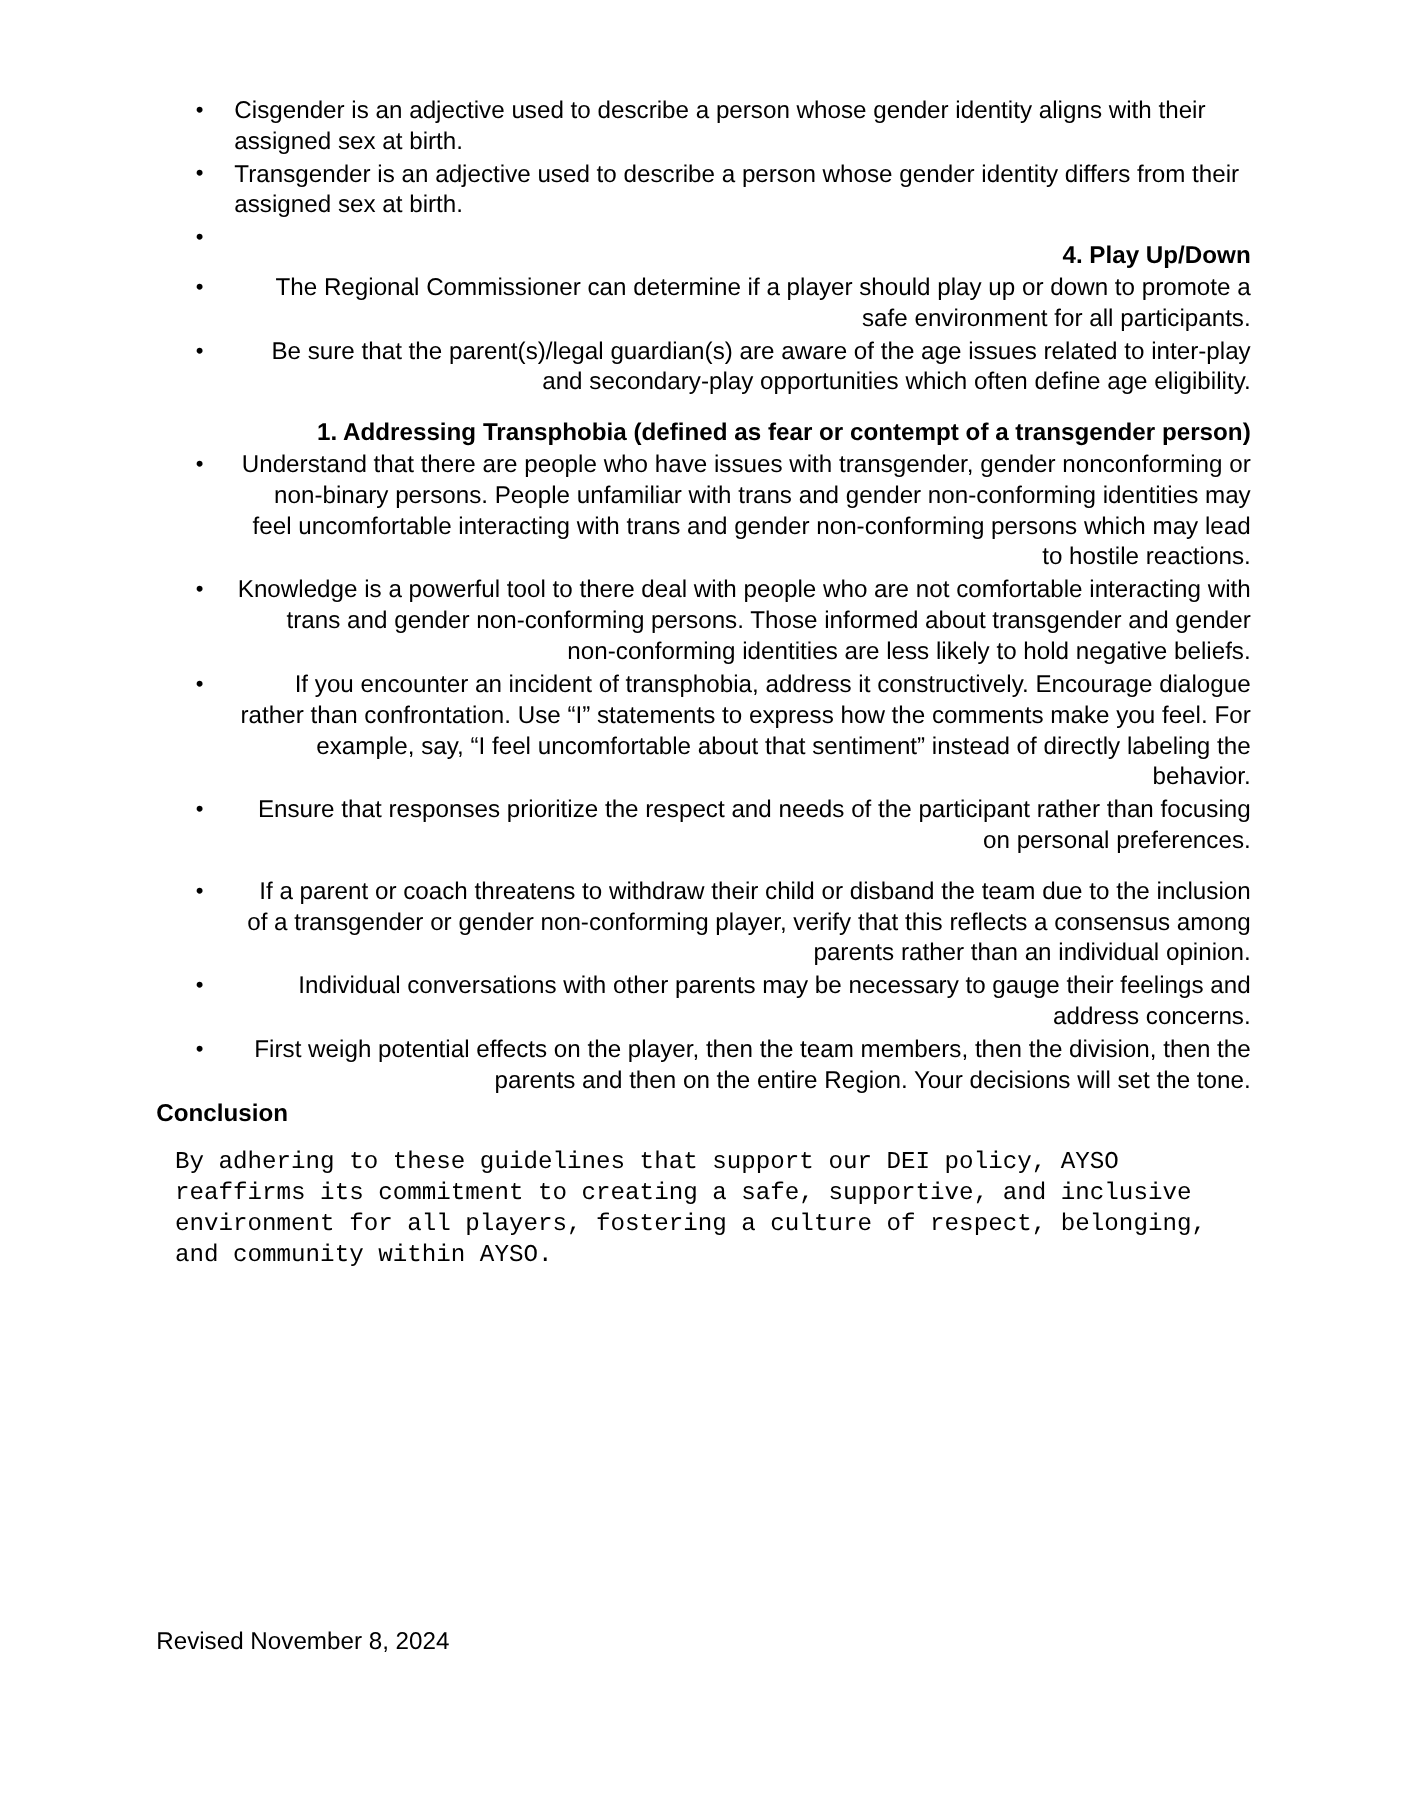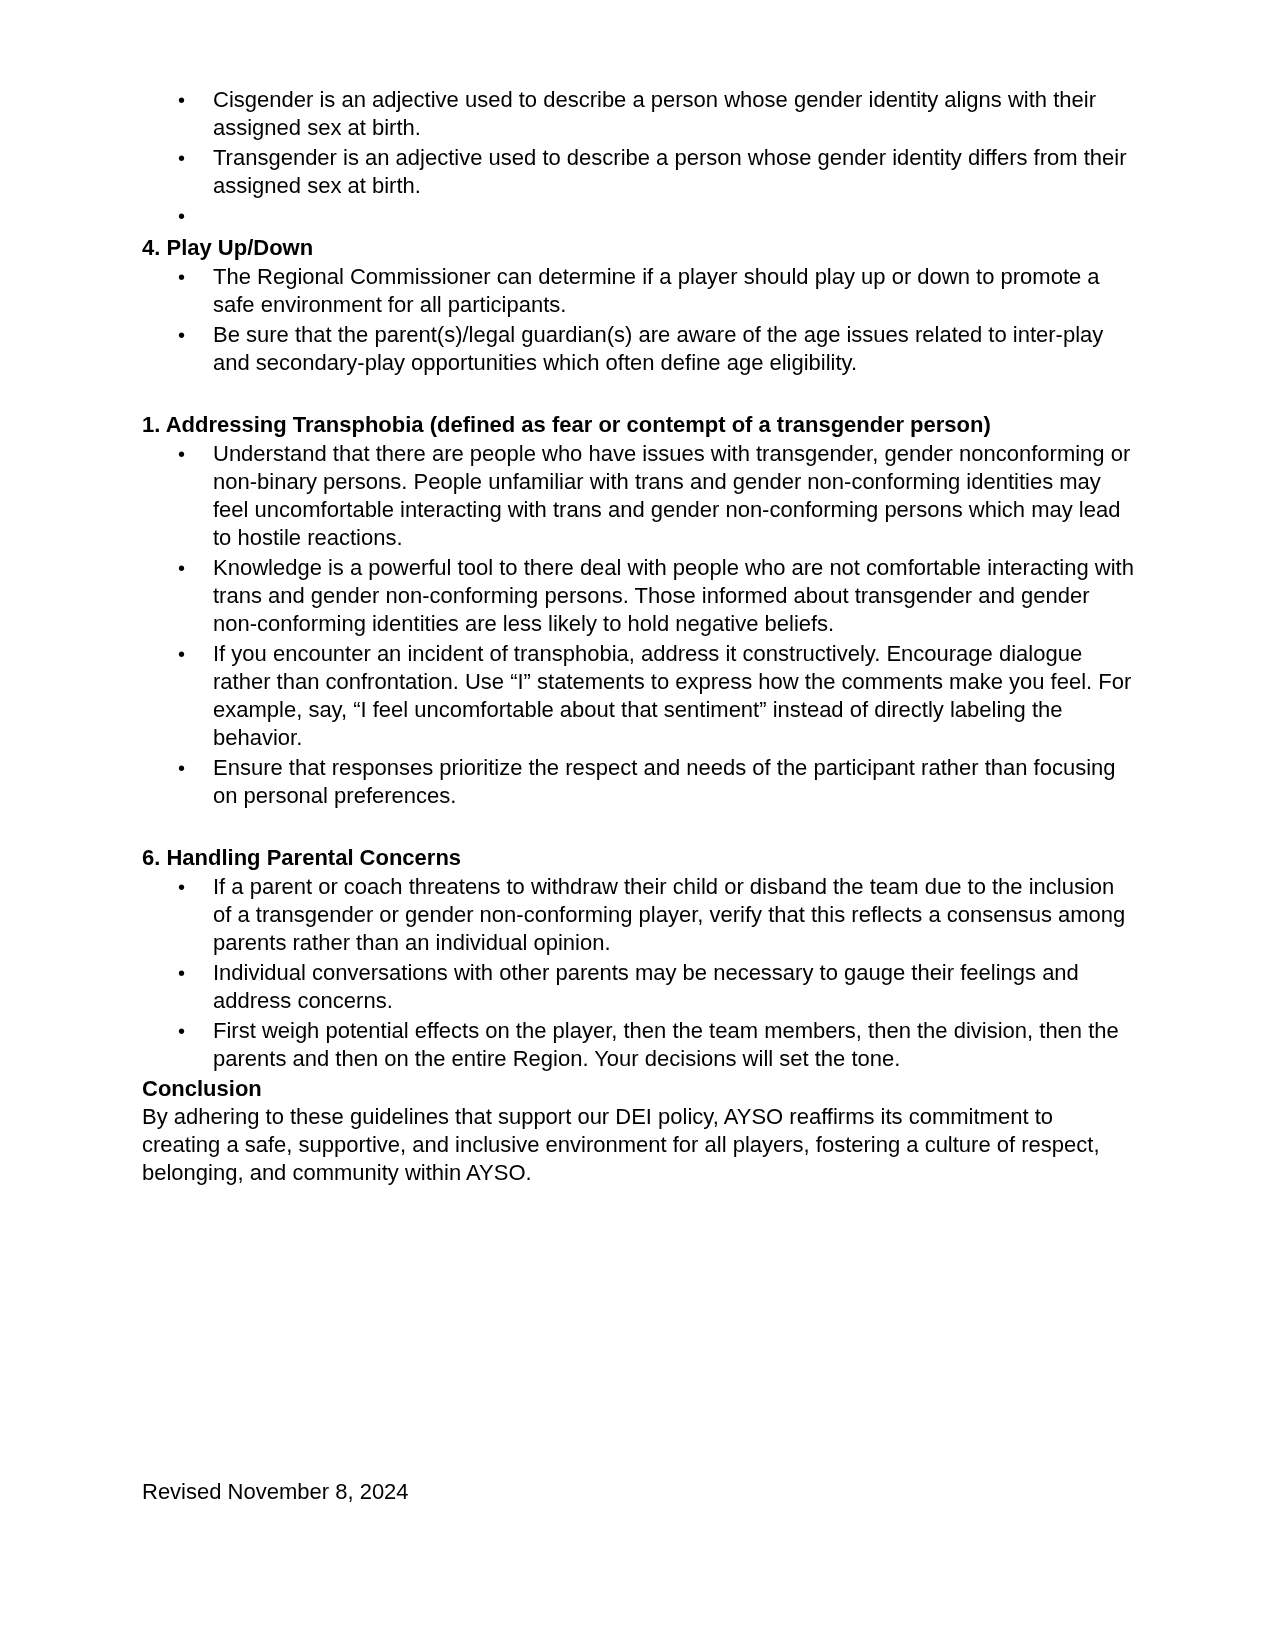--- a/index.html
+++ b/index.html
@@ -34,34 +34,36 @@
     padding-left: 71px;
     margin: 0 0 2px 0;
   }
   ul.bullets li .marker {
     position: absolute;
     left: 36px;
     top: 0;
     font-size: 20px;
   }
   .section {
-    margin-top: 34px;
+    margin-top: 18px;
+    text-align: right;
   }
   .section-heading {
     font-weight: bold;
     margin: 0 0 1px 0;
   }
   .section-heading .suffix {
     font-weight: bold;
   }
   .conclusion-heading {
     font-weight: bold;
   }
   .conclusion-body {
-    margin: 0;
+    margin: 17px;
+    font-family: Liberation Mono, monospace;
   }
   .footer-note {
     position: absolute;
     left: 142px;
     top: 1478px;
   }
 </style>
 </head>
 <body>
 
@@ -116,23 +118,20 @@
           <span>If you encounter an incident of transphobia, address it constructively. Encourage dialogue rather than confrontation. Use “I” statements to express how the comments make you feel. For example, say, “I feel uncomfortable about that sentiment” instead of directly labeling the behavior.</span>
         </li>
         <li>
           <span class="marker">•</span>
           <span>Ensure that responses prioritize the respect and needs of the participant rather than focusing on personal preferences.</span>
         </li>
       </ul>
     </div>
 
     <div class="section">
-      <div class="section-heading">
-        <span>6. Handling Parental Concerns</span><span class="suffix"></span>
-      </div>
       <ul class="bullets">
         <li>
           <span class="marker">•</span>
           <span>If a parent or coach threatens to withdraw their child or disband the team due to the inclusion of a transgender or gender non-conforming player, verify that this reflects a consensus among parents rather than an individual opinion.</span>
         </li>
         <li>
           <span class="marker">•</span>
           <span>Individual conversations with other parents may be necessary to gauge their feelings and address concerns.</span>
         </li>
         <li>

